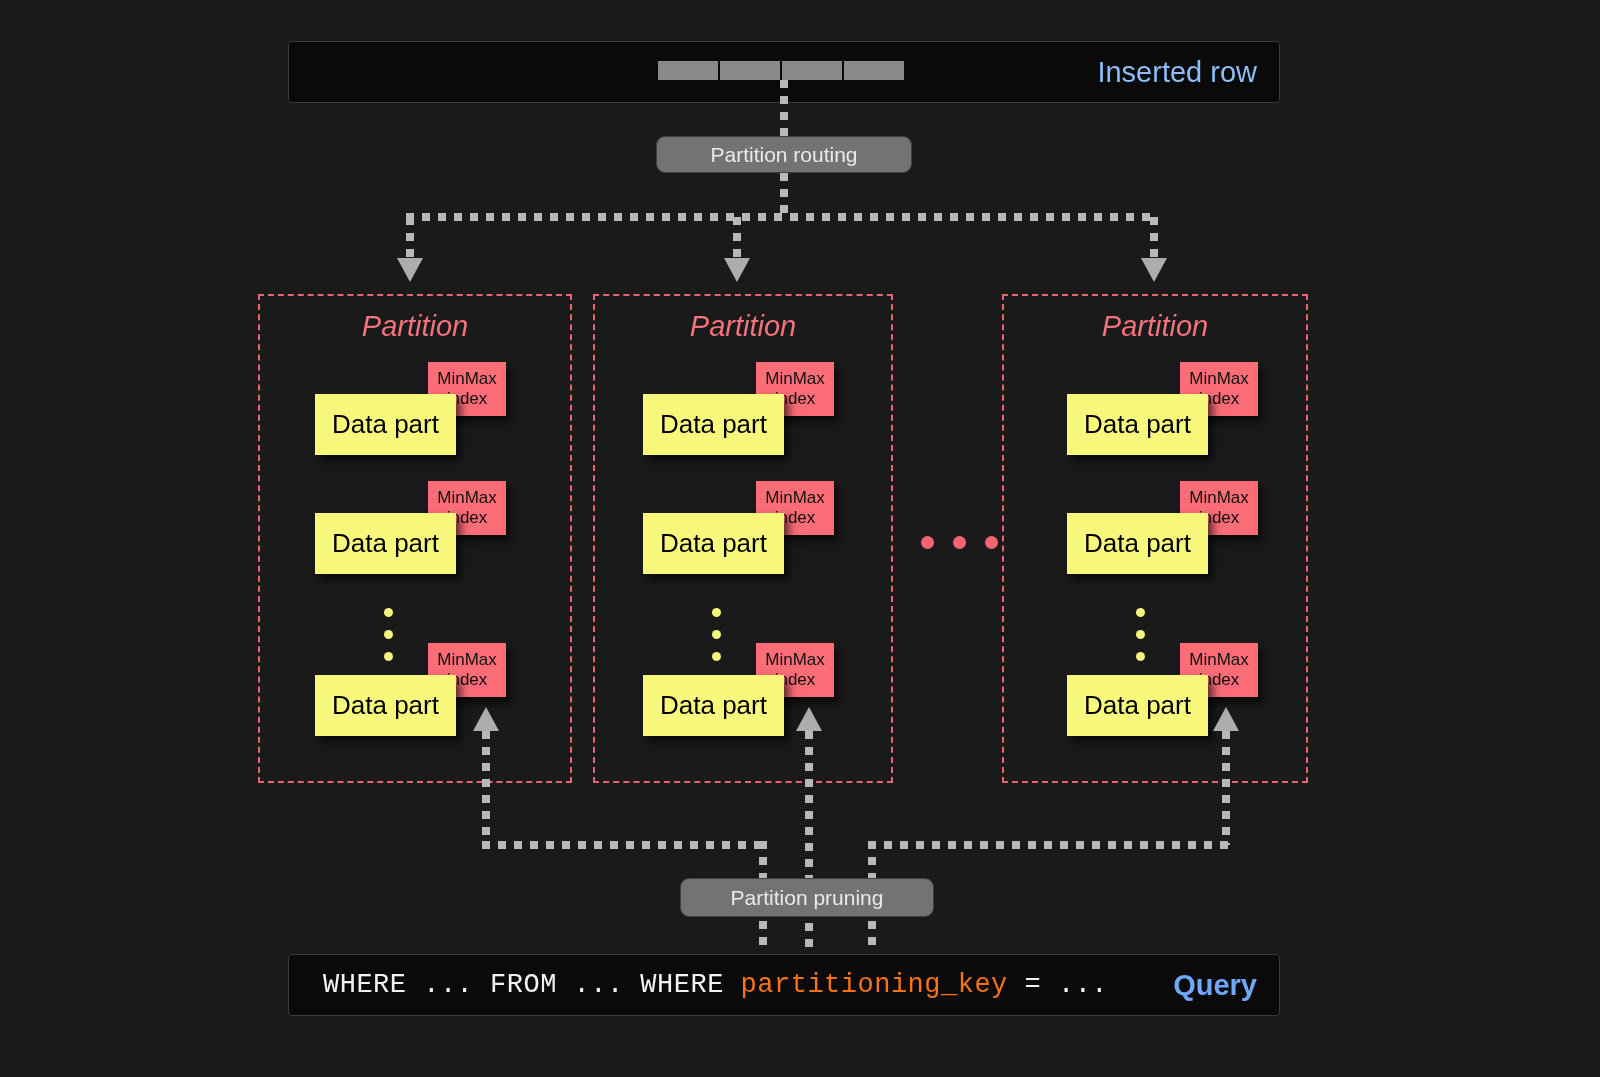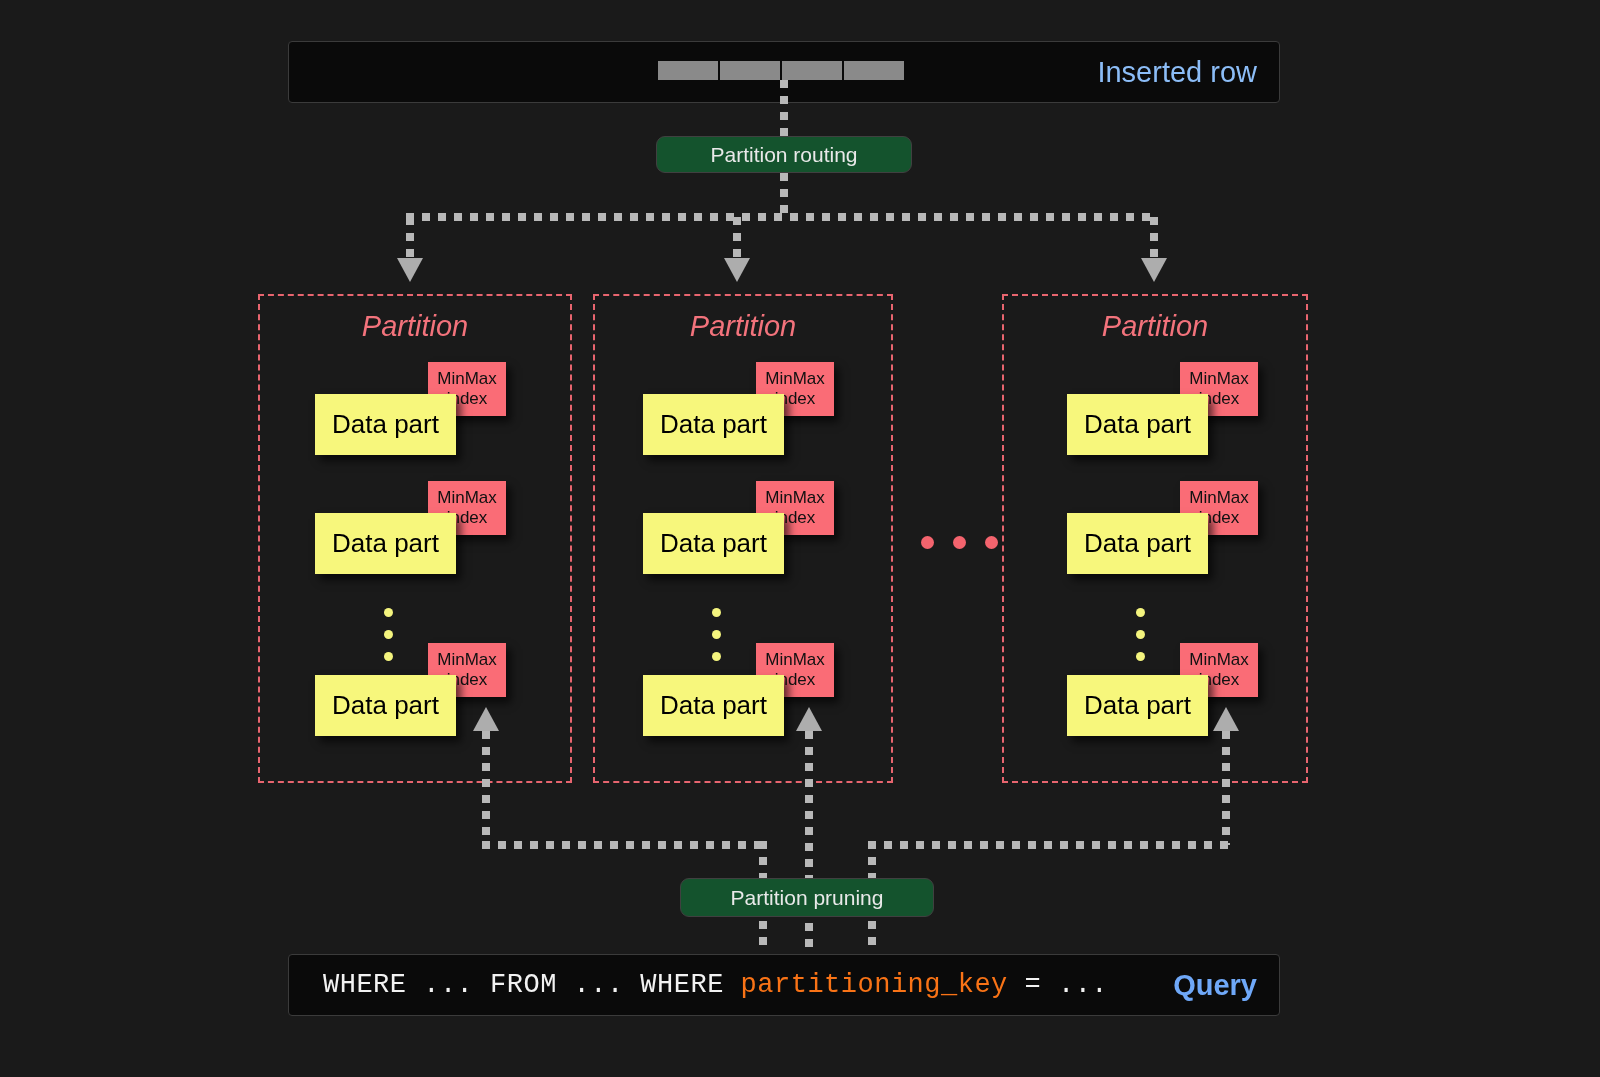--- a/index.html
+++ b/index.html
@@ -81,21 +81,21 @@
   }
   .row-cell {
     width: 60px;
     height: 19px;
     background: #8a8a8a;
   }
 
   
   .pill {
     position: absolute;
-    background: #14532d;
+    background: #737373;
     border: 1px solid #404040;
     border-radius: 9px;
     box-sizing: border-box;
     color: #e9e9e9;
     font-size: 21px;
     display: flex;
     align-items: center;
     justify-content: center;
     white-space: nowrap;
   }

